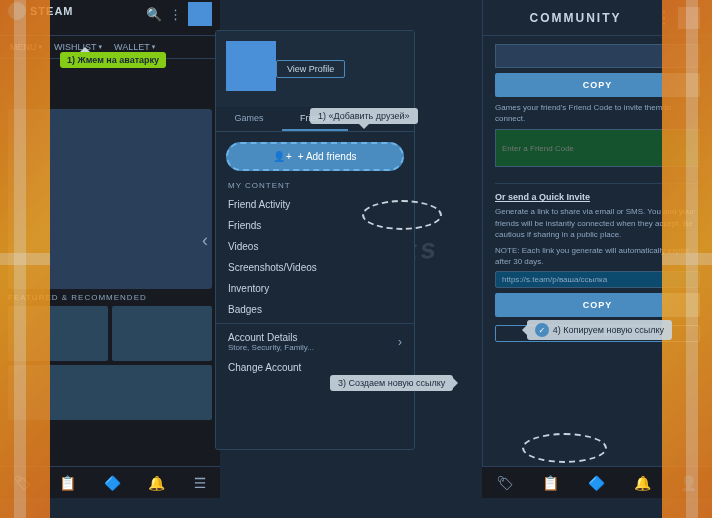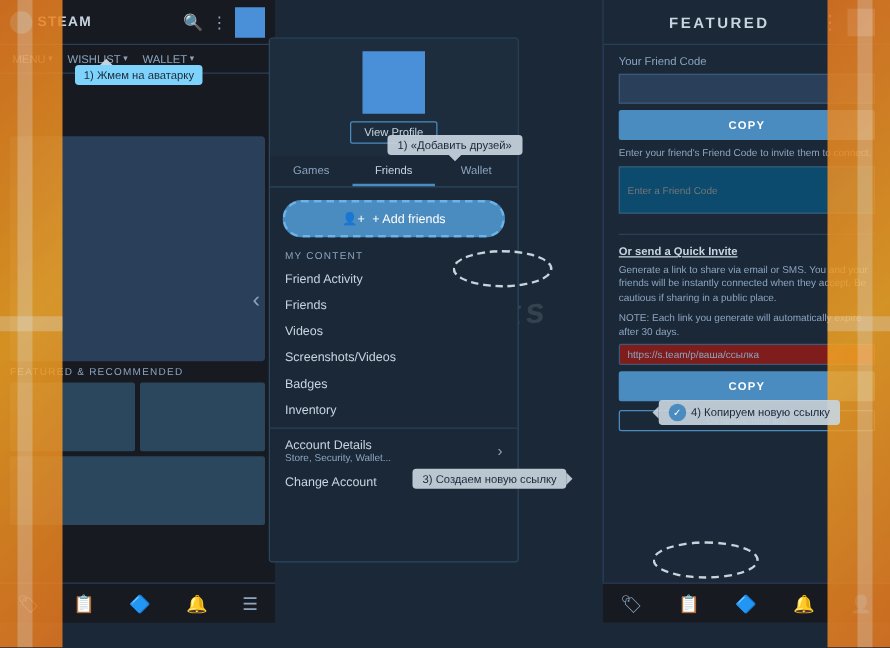--- a/index.html
+++ b/index.html
@@ -59,21 +59,21 @@
       top: 0;
       width: 220px;
       height: 498px;
       background: #171a21;
       z-index: 2;
     }
 
     
     .steam-header {
       display: flex;
-      align-items: center;
+      align-items: flex-start;
       padding: 2px 8px;
       background: #171a21;
       height: 36px;
       border-bottom: 1px solid #2a3f5a;
     }
     .steam-logo {
       display: flex;
       align-items: center;
       gap: 4px;
     }
@@ -126,28 +126,28 @@
     }
     .nav-tab-chevron {
       font-size: 7px;
     }
 
     
     .tooltip-box {
       position: absolute;
       top: 52px;
       left: 60px;
-      background: #7dd3fc;
+      background: #84cc16;
       color: #1b2838;
       font-size: 9px;
       padding: 3px 7px;
       border-radius: 3px;
       white-space: nowrap;
       z-index: 20;
-      font-weight: 400;
+      font-weight: 700;
     }
     .tooltip-arrow {
       position: absolute;
       top: -5px;
       left: 20px;
       width: 0;
       height: 0;
       border-left: 5px solid transparent;
       border-right: 5px solid transparent;
       border-bottom: 5px solid #c8d4dd;
@@ -206,21 +206,21 @@
       width: 200px;
       height: 420px;
       background: #1b2838;
       border: 1px solid #2a475e;
       z-index: 5;
       border-radius: 3px;
     }
 
     .profile-header {
       display: flex;
-      flex-direction: column;
+      flex-direction: row;
       align-items: center;
       padding: 10px;
       background: #1e2d3d;
     }
     .profile-avatar {
       width: 50px;
       height: 50px;
       background: #4a90d9;
       margin-bottom: 6px;
     }
@@ -494,21 +494,21 @@
     }
     .section-desc {
       color: #8ba5bf;
       font-size: 8px;
       line-height: 1.4;
       margin-top: 5px;
     }
     .enter-code-input {
       width: 100%;
       height: 22px;
-      background: #0c4a6e;
+      background: #14532d;
       border: 1px solid #3a5a78;
       color: #8ba5bf;
       font-size: 8px;
       padding: 18px 6px;
       margin-top: 5px;
     }
 
     .divider {
       height: 1px;
       background: #2a3f5a;
@@ -528,21 +528,21 @@
       color: #8ba5bf;
       font-size: 8px;
       line-height: 1.4;
       padding: 0 12px;
       margin-bottom: 5px;
     }
 
     .link-display {
       margin: 0 12px 5px 12px;
       padding: 3px 6px;
-      background: #7f1d1d;
+      background: #0c4a6e;
       border: 1px solid #3a5a78;
       color: #8ba5bf;
       font-size: 8px;
       border-radius: 2px;
     }
     .copy-btn-blue {
       margin: 0 12px 5px 12px;
       height: 24px;
       background: #4a8cbf;
       color: white;
@@ -680,54 +680,53 @@
   <div class="add-friends-btn">
     <span>👤+</span>
     <span>+ Add friends</span>
   </div>
 
   <div class="my-content-label">MY CONTENT</div>
   <div class="menu-item">Friend Activity</div>
   <div class="menu-item">Friends</div>
   <div class="menu-item">Videos</div>
   <div class="menu-item">Screenshots/Videos</div>
+  <div class="menu-item">Inventory</div>
   <div class="menu-item">Badges</div>
-  <div class="menu-item">Inventory</div>
 
   <div style="height: 1px; background: #2a3f5a; margin: 3px 0;"></div>
 
   <div class="menu-item-sub">
     <div>
       <div style="color:#c7d5e0; font-size:10px;">Account Details</div>
-      <div style="color:#8ba5bf; font-size:8px;">Store, Security, Wallet...</div>
+      <div style="color:#8ba5bf; font-size:8px;">Store, Security, Family...</div>
     </div>
     <span style="color:#8ba5bf; font-size:12px;">›</span>
   </div>
   <div class="menu-item">Change Account</div>
 </div>
 
 <div class="annotation-2">
   <div class="annotation-2-arrow"></div>
   <span>1) «Добавить друзей»</span>
 </div>
 
 <div class="right-panel">
   
   <div class="community-header">
-    <span class="community-title">FEATURED</span>
+    <span class="community-title">COMMUNITY</span>
     <span class="community-menu-icon">⋮</span>
     <div class="community-avatar"></div>
   </div>
 
   
   <div class="friend-code-section">
-    <div class="section-label">Your Friend Code</div>
     <input class="friend-code-input" type="text" style="">
     <button class="copy-btn">COPY</button>
-    <div class="section-desc">Enter your friend's Friend Code to invite them to connect.</div>
+    <div class="section-desc">Games your friend's Friend Code to invite them to connect.</div>
     <input class="enter-code-input" type="text" placeholder="Enter a Friend Code" style="">
   </div>
 
   <div class="divider"></div>
 
   
   <div class="quick-invite-label">Or send a Quick Invite</div>
   <div class="quick-invite-desc">Generate a link to share via email or SMS. You and your friends will be instantly connected when they accept. Be cautious if sharing in a public place.</div>
   <div style="color:#8ba5bf; font-size:8px; line-height:1.4; padding: 0 12px 4px 12px;">NOTE: Each link you generate will automatically expire after 30 days.</div>
   <div class="link-display">https://s.team/p/ваша/ссылка</div>

